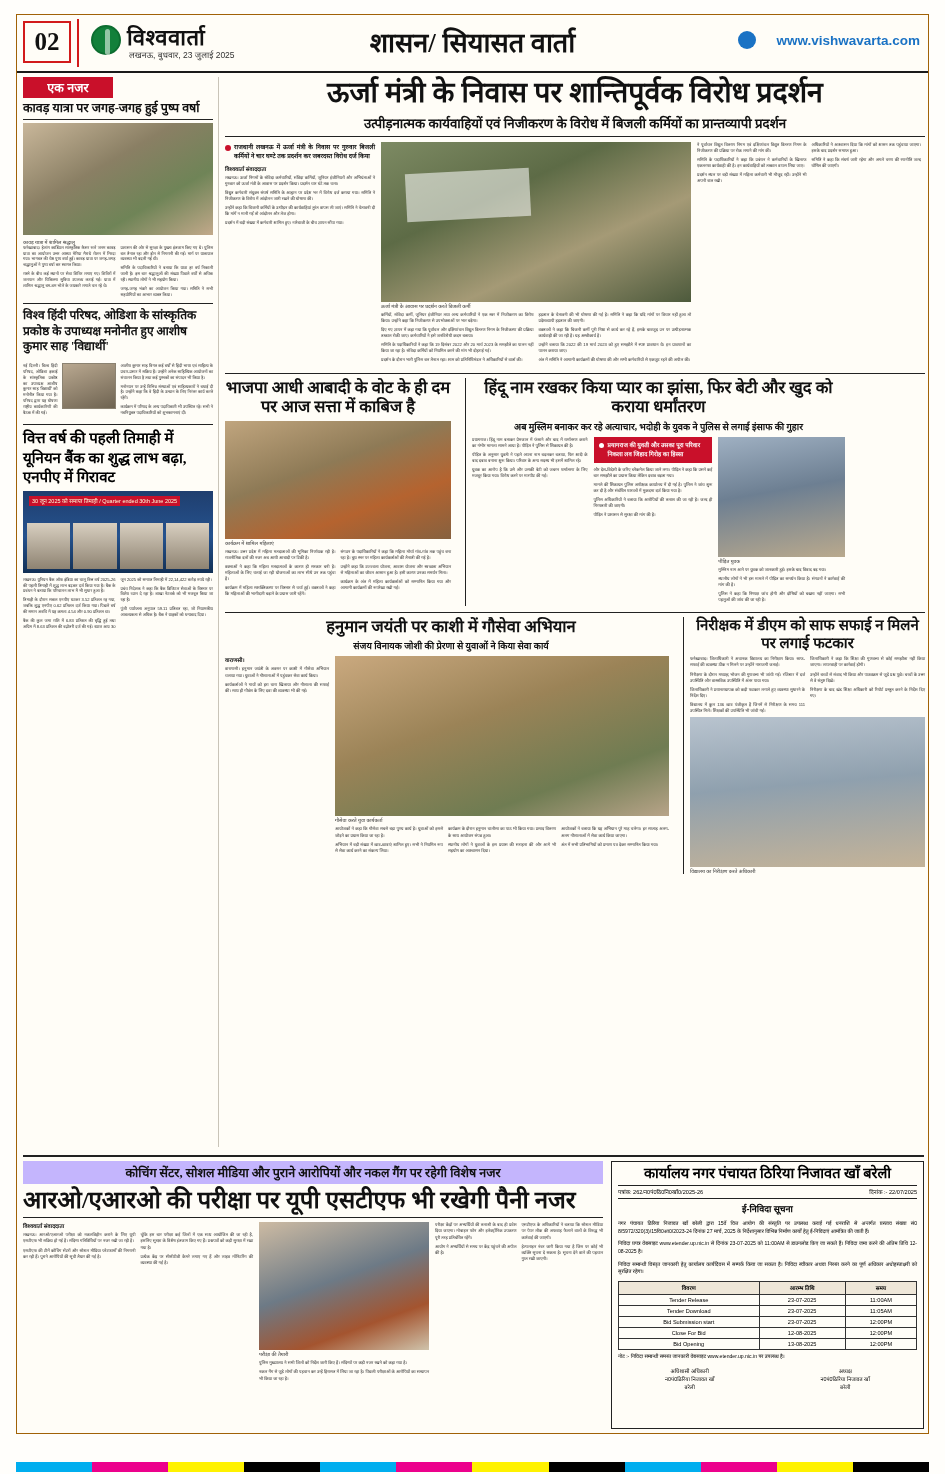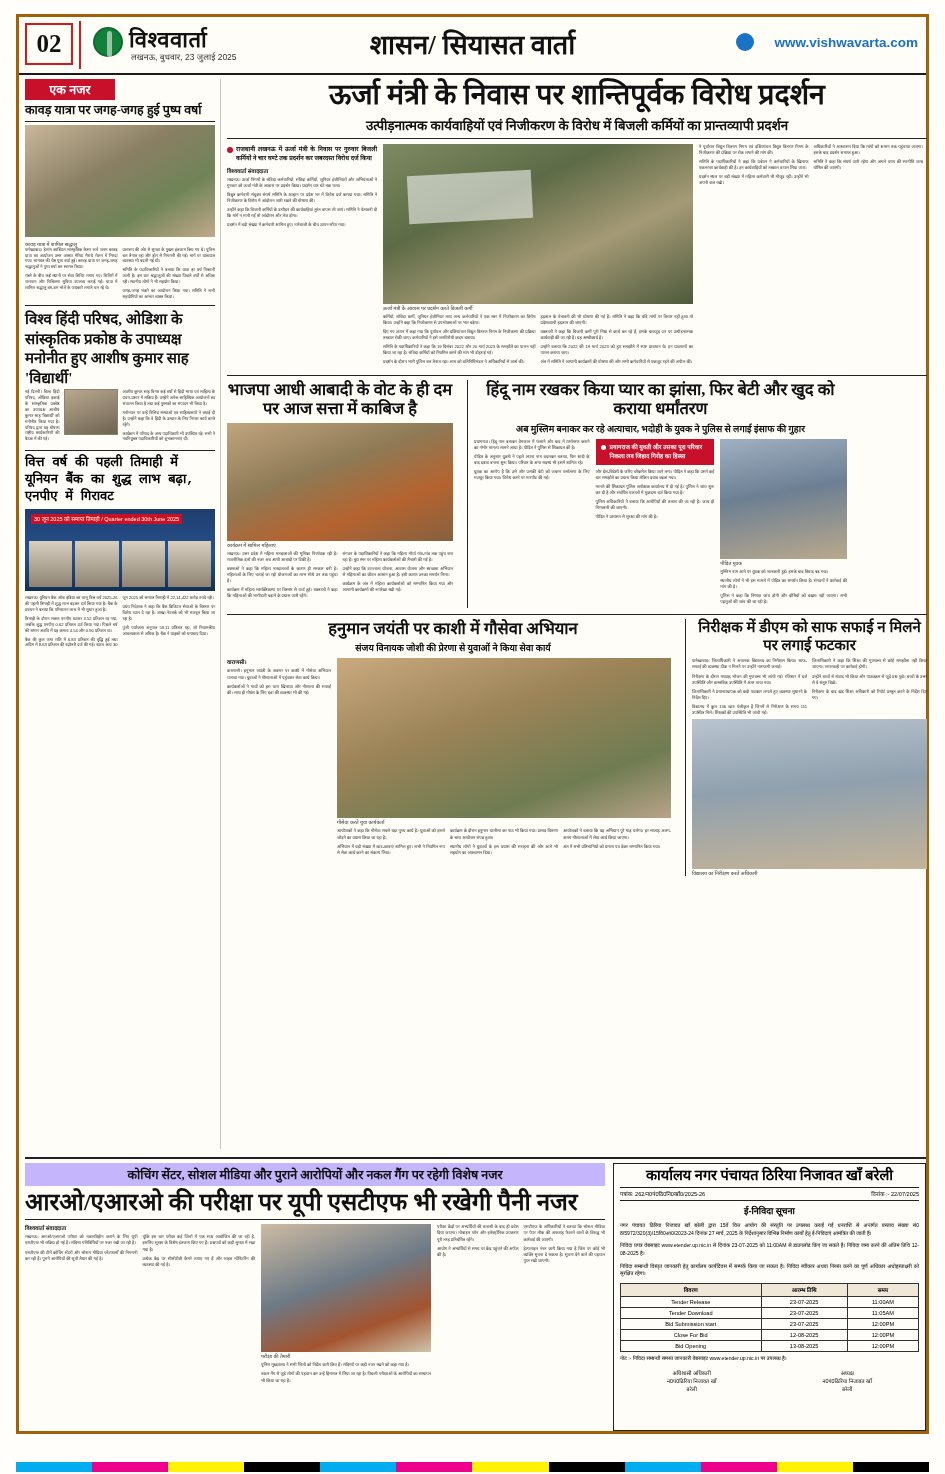--- a/index.html
+++ b/index.html
@@ -11,21 +11,21 @@
   }
   .page {
     position: relative;
     width: 945px; height: 1474px;
     background: #fffefb;
     overflow: hidden;
   }
   .sheet {
     position:absolute; left:16px; top:14px; width:913px; height:1420px;
     background:#fffdf7;
-    border:3px solid #a16207;
+    border:1px solid #a16207;
   }
   
   .masthead { position:relative; height:58px; border-bottom:2px solid #1a1a1a; }
   .pagenum {
     position:absolute; left:6px; top:6px; width:48px; height:42px;
     border:2px solid #d21b1b; color:#111; font-size:25px; font-weight:bold;
     display:flex; align-items:center; justify-content:center;
     font-family:"Liberation Serif", serif;
   }
   .vbar { position:absolute; left:60px; top:4px; width:2px; height:48px; background:#d21b1b; }
@@ -65,27 +65,27 @@
     font-size:12.5px; font-weight:bold; color:#111; line-height:1.25;
     border-bottom:1px solid #222; padding-bottom:2px; margin-bottom:3px;
     font-family:"Liberation Serif", serif;
   }
   .photo { background:linear-gradient(160deg,#9aa27f,#6d7a55 45%,#b0a07c); position:relative; overflow:hidden; }
   .photo.p1 { height:112px; margin-bottom:4px; background:linear-gradient(150deg,#c9b79a,#8a7f64 40%,#6f8457 70%,#c2a98b); }
   .micro { font-size:4.1px; line-height:1.45; text-align:justify; color:#2a2a2a; column-gap:5px; }
   .micro p { margin:0 0 3px 0; }
   .sep { border-top:1px solid #222; margin:5px 0 4px; }
   .sub-head {
-    font-size:15px; font-weight:bold; line-height:1.3; color:#111;
-    font-family:"Liberation Serif", serif; margin-bottom:1px;
+    font-size:12px; font-weight:bold; line-height:1.3; color:#111;
+    font-family:"Liberation Serif", serif; margin-bottom:8px;
   }
   .mug { float:right; width:54px; height:46px; margin:0 0 3px 4px;
     background:linear-gradient(160deg,#b9a890,#6e6351); border:1px solid #8b8271; }
 
-  .finance-head { font-size:13px; font-weight:bold; line-height:1.3; margin-bottom:3px; font-family:Liberation Mono, monospace;}
+  .finance-head { font-size:15px; font-weight:bold; line-height:1.3; margin-bottom:3px; font-family:Liberation Serif, serif;}
   .photo.bank { height:82px; margin-bottom:4px;
     background:linear-gradient(180deg,#1f3e6e 0%,#25528e 55%,#123055 100%); position:relative;}
   .bank-badge{ position:absolute; left:6px; top:5px; font-size:5.5px; color:#ffd; background:#c9102a; padding:1px 3px;}
   .bank-row{ position:absolute; bottom:4px; left:4px; right:4px; height:46px; display:flex; gap:3px;}
   .bank-row div{ flex:1; background:linear-gradient(180deg,#d8cfc0,#8e8372); }
 
   
   .main {
     position:absolute; left:208px; top:62px; width:700px;
   }

